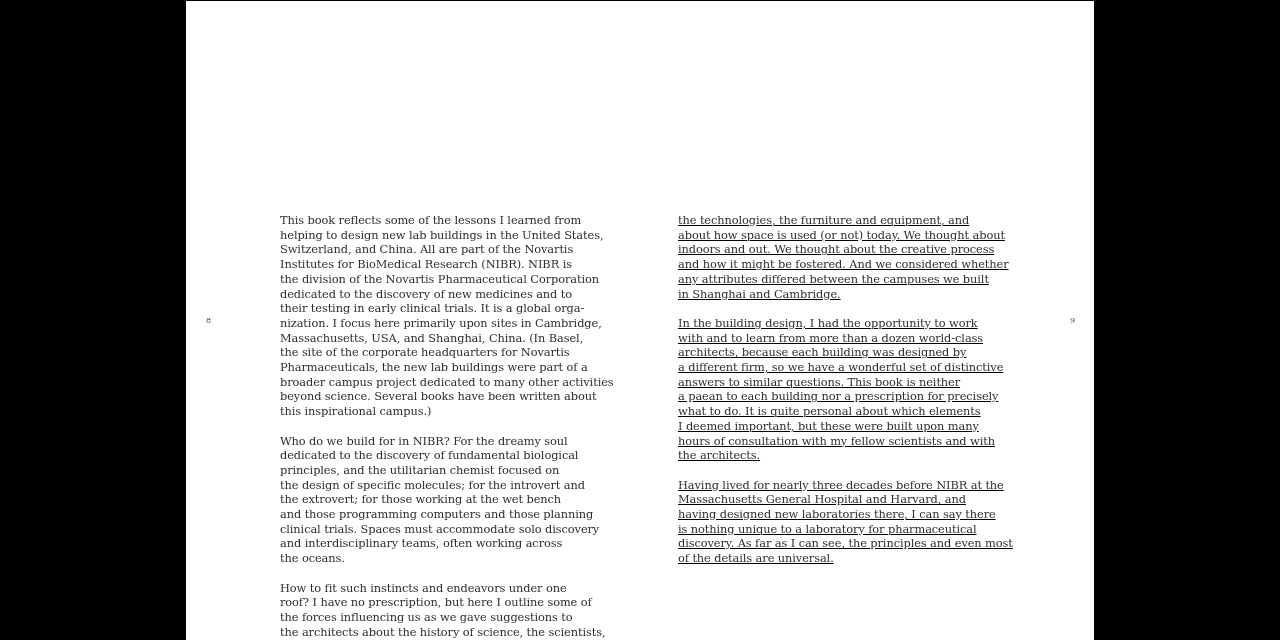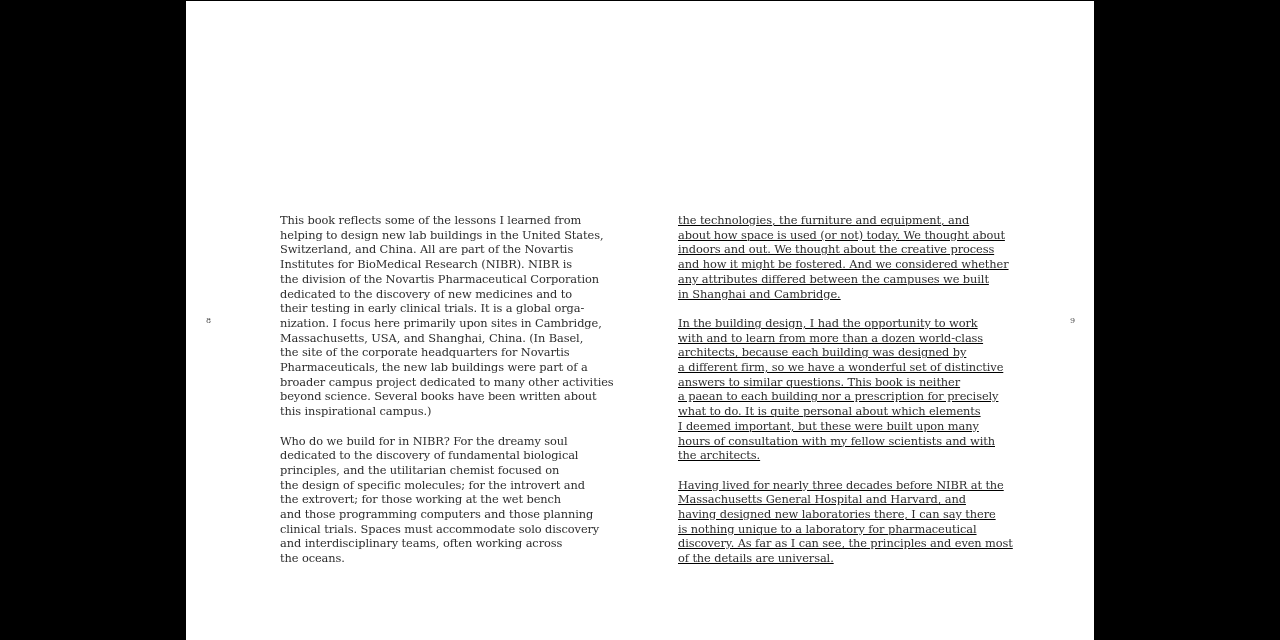--- a/index.html
+++ b/index.html
@@ -85,20 +85,24 @@
 this inspirational campus.)</p>
         <p>Who do we build for in NIBR? For the dreamy soul
 dedicated to the discovery of fundamental biological
 principles, and the utilitarian chemist focused on
 the design of specific molecules; for the introvert and
 the extrovert; for those working at the wet bench
 and those programming computers and those planning
 clinical trials. Spaces must accommodate solo discovery
 and interdisciplinary teams, often working across
 the oceans.</p>
+        <p>How to fit such instincts and endeavors under one
+roof? I have no prescription, but here I outline some of
+the forces influencing us as we gave suggestions to
+the architects about the history of science, the scientists,</p>
       </div>
     </div>
 
     <div class="page right">
       <span class="folio right-folio">9</span>
       <div class="textcol right-col">
         <p>the technologies, the furniture and equipment, and
 about how space is used (or not) today. We thought about
 indoors and out. We thought about the creative process
 and how it might be fostered. And we considered whether

